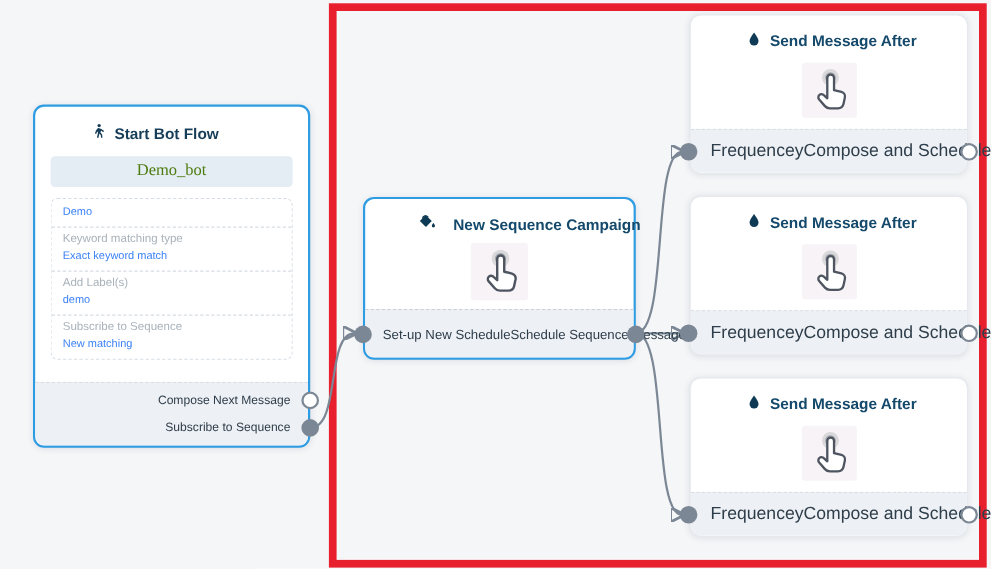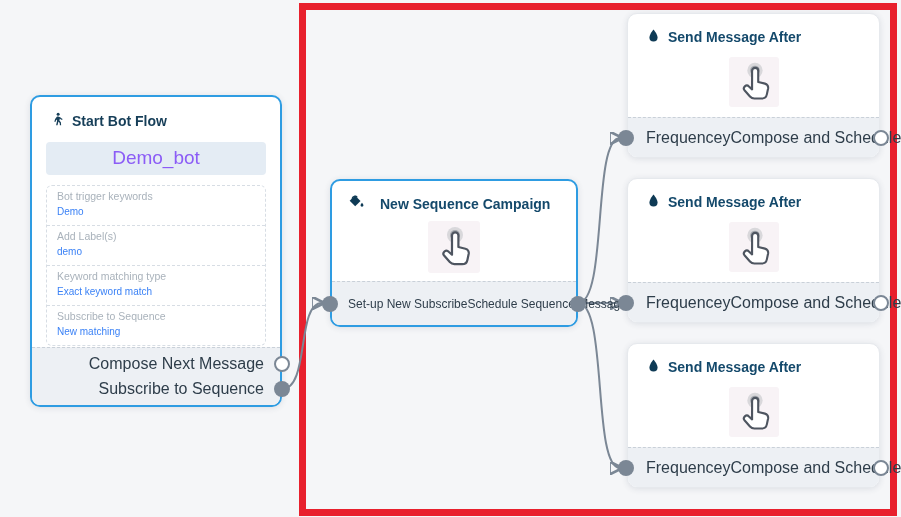--- a/index.html
+++ b/index.html
@@ -13,38 +13,38 @@
 
   svg.edges { position:absolute; left:0; top:0; z-index:2; pointer-events:none; }
   svg.edges path { stroke:#7b8795; stroke-width:2; fill:none; }
 
   .node { position:absolute; background:#ffffff; border-radius:10px; z-index:3;
           box-shadow:0 1px 6px rgba(40,60,80,.12); display:flex; flex-direction:column; }
   .node.blue { border:2px solid #2e9ce2; }
   .node.plain { border:1px solid #e6e9ed; }
 
   .node-title { display:flex; align-items:center; gap:7px; font-weight:700;
-                font-size:14px; color:#14496b; }
+                font-size:14px; color:#14496b;margin-left:32px; }
   .nt-start { padding:15px 18px 0; color:#163e58;text-align:center; }
   .nt-mid   { padding:13px 16px 0;gap:16px; }
   .nt-send  { padding:14px 18px 0; }
 
   
   .start-node { left:30px; top:95px; width:252px; height:312px; }
-  .pill { margin:12px 14px 0; background:#e4ecf4; color:#8b5cf6; text-align:center;
-          padding:5px 0 6px; border-radius:4px; font-size:19px; cursor:pointer; }
+  .pill { margin:12px 14px 0; background:#e4ecf4; color:#4d7c0f; text-align:center;
+          padding:5px 0 6px; border-radius:4px; font-size:15px; cursor:pointer;font-family:Liberation Serif, serif; }
   .fields { margin:10px 14px 0; border:1px dashed #d7dde4; border-radius:6px; background:#fff; }
   .field { padding:3px 10px 5px; border-bottom:1px dashed #d7dde4; }
   .field:last-child { border-bottom:none; }
   .f-label { font-size:10.5px; color:#a9b2bb; line-height:14px; }
   .f-value { font-size:10px; color:#3b82f6; line-height:17px; }
   .start-footer { margin-top:auto; border-top:1px dashed #c9d0d8; background:#edf0f4;
                   border-radius:0 0 8px 8px; padding:3px 0 4px; }
   .out-row { position:relative; height:25px; display:flex; align-items:center;
-             justify-content:flex-end; padding-right:16px; font-size:16px; color:#2e3d4a; }
+             justify-content:flex-end; padding-right:16px; font-size:11px; color:#2e3d4a; }
 
   
   .campaign-node { left:330px; top:179px; width:248px; height:148px; }
   .hand-wrap { flex:1; display:flex; align-items:center; justify-content:center; }
   .hand-bg { background:#f8f3f6; border-radius:3px; padding:2px; line-height:0; }
   .mid-footer { position:relative; height:44px; border-top:1px dashed #c9d0d8; background:#edf0f4;
                 border-radius:0 0 8px 8px; display:flex; align-items:center;
                 justify-content:space-between; padding:0 12px 0 16px;
                 font-size:12px; color:#2e3d4a; }
 
@@ -92,30 +92,29 @@
           <path d="M13.2 7.2c-.9-.4-2-.2-2.6.6L8.2 11l-1.3 4.5h2.1l1-3.6 1.4 1.8-1.6 7.6h2.2l1.5-6.3 2 2.6.3 3.7h2l-.4-4.8-2.4-3 .8-3c.9 1.2 2.3 2 3.9 2.2v-2c-1.2-.2-2.2-.9-2.8-1.9z" fill="#163e58"></path>
         </svg>
       </span>
       <span class="label-text">Start Bot Flow</span>
     </div>
 
     <div class="pill">Demo_bot</div>
 
     <div class="fields">
       <div class="field">
-        <div class="f-label">Bot trigger keywords</div>
         <div class="f-value">Demo</div>
+      </div>
+      <div class="field">
+        <div class="f-label">Keyword matching type</div>
+        <div class="f-value">Exact keyword match</div>
       </div>
       <div class="field">
         <div class="f-label">Add Label(s)</div>
         <div class="f-value">demo</div>
-      </div>
-      <div class="field">
-        <div class="f-label">Keyword matching type</div>
-        <div class="f-value">Exact keyword match</div>
       </div>
       <div class="field">
         <div class="f-label">Subscribe to Sequence</div>
         <div class="f-value">New matching</div>
       </div>
     </div>
 
     <div class="start-footer">
       <div class="out-row">
         <span class="label-text">Compose Next Message</span>
@@ -145,21 +144,21 @@
         <svg viewBox="0 0 48 48" width="48" height="48">
           <circle cx="25" cy="12" r="8" fill="#a9aeb5" opacity="0.40"></circle>
           <circle cx="25" cy="12" r="5" fill="#8f959c" opacity="0.75"></circle>
           <path d="M22 31 V12.5 a3.2 3.2 0 0 1 6.4 0 V24 l7 1.7 a4.4 4.4 0 0 1 3.3 5.1 l-1.3 6.1 a5.4 5.4 0 0 1 -5.3 4.3 h-7.6 a6.2 6.2 0 0 1 -4.7 -2.1 l-5.5 -6.3 a3 3 0 0 1 4.4 -4.1 l3.3 3 z" fill="#ffffff" stroke="#4e5560" stroke-width="2.2" stroke-linejoin="round"></path>
         </svg>
       </span>
     </div>
 
     <div class="mid-footer">
       <span class="port left"></span>
-      <span class="label-text">Set-up New Subscribe</span>
+      <span class="label-text">Set-up New Schedule</span>
       <span class="label-text">Schedule Sequence Message</span>
       <span class="port right"></span>
     </div>
   </div>
 
   <div class="node plain send-node send-0">
     <div class="node-title nt-send">
       <span>
         <svg viewBox="0 0 24 24" width="15" height="15">
             <path d="M12 2.5 C12 2.5 5.5 10.5 5.5 15 a6.5 6.5 0 0 0 13 0 C18.5 10.5 12 2.5 12 2.5 z" fill="#0e3a55"></path>

